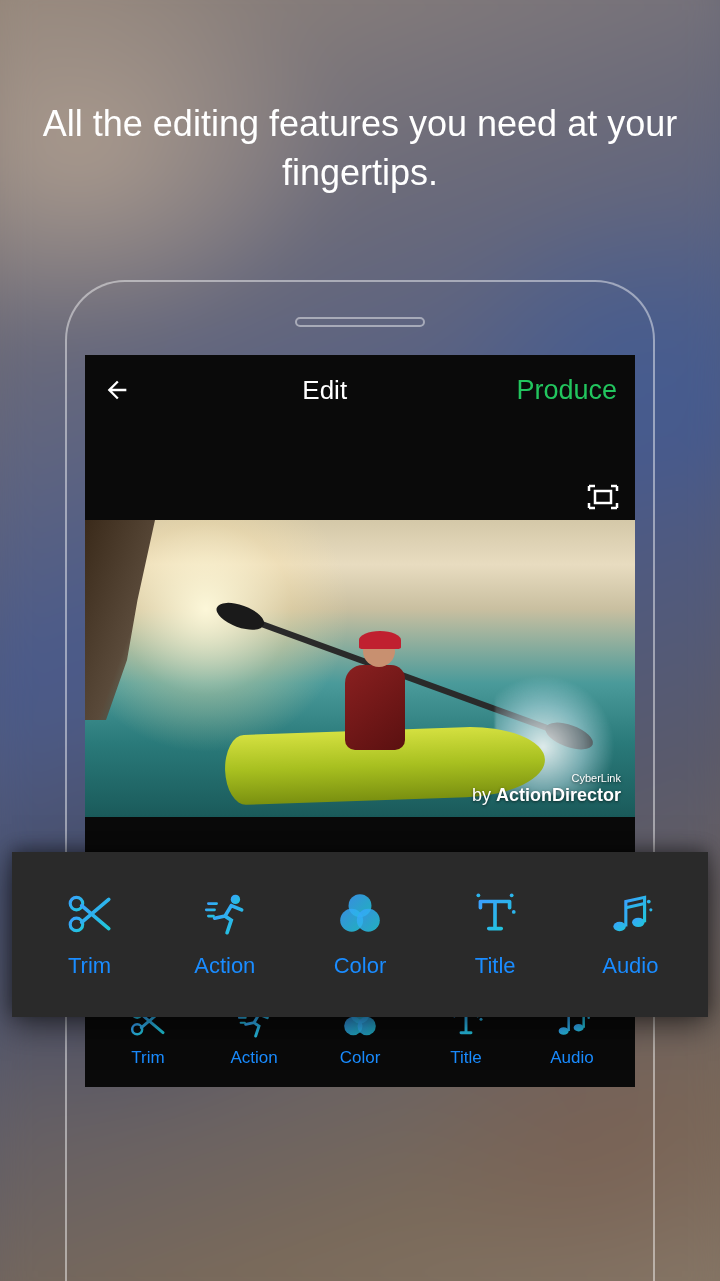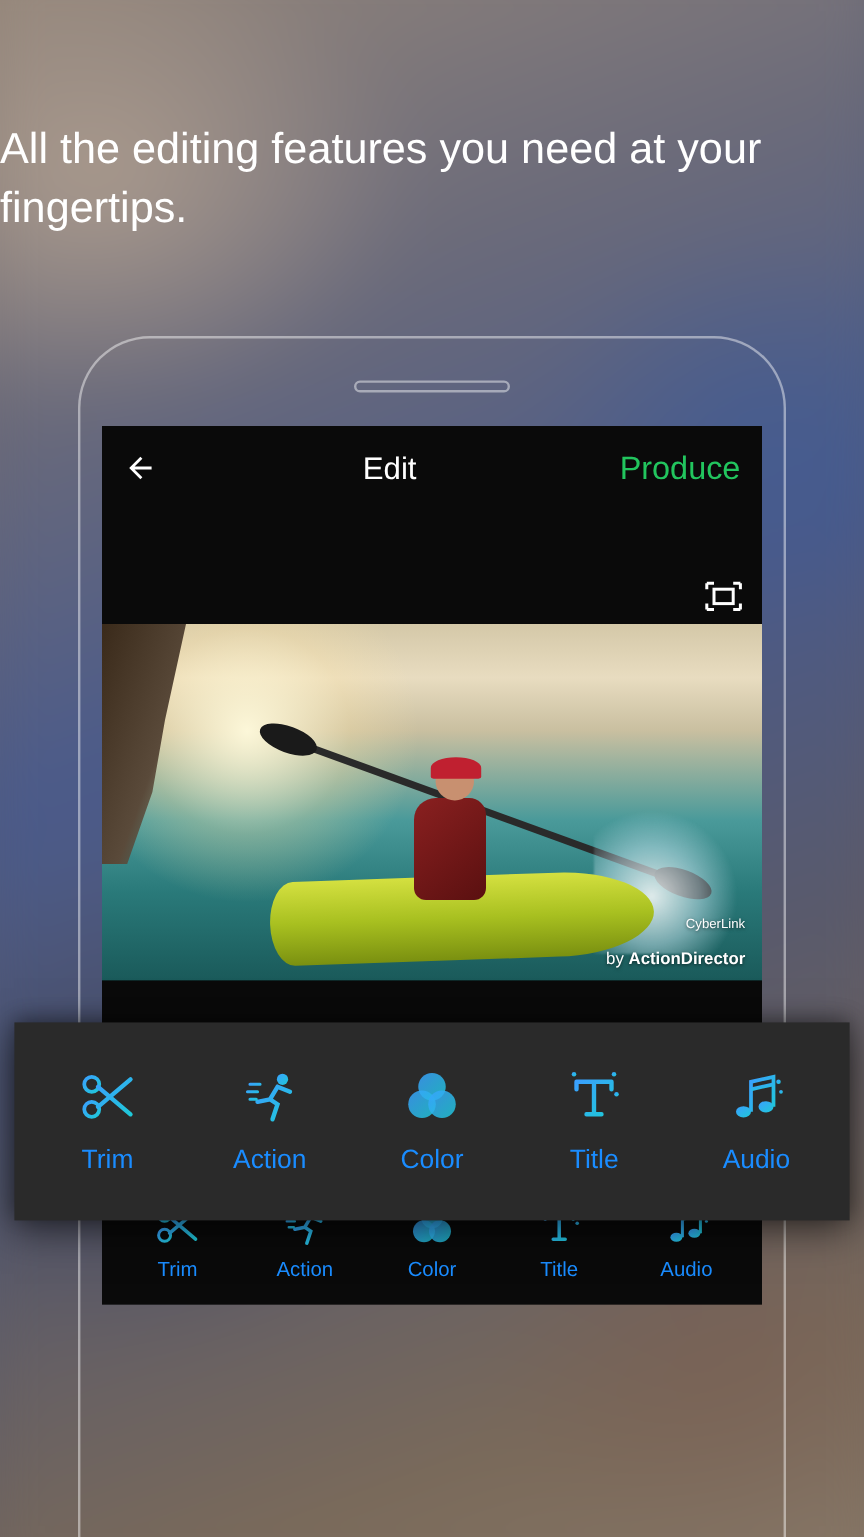--- a/index.html
+++ b/index.html
@@ -21,20 +21,21 @@
     radial-gradient(ellipse 300px 250px at 80% 85%, rgba(120,90,80,0.5), transparent 60%),
     linear-gradient(160deg, #9a8a7a 0%, #6a6a7a 25%, #4a5a8a 45%, #5a5a6a 65%, #7a6a5a 85%, #8a7a6a 100%);
   filter: blur(28px);
   transform: scale(1.1);
 }
 .tagline {
   position: absolute;
   top: 100px;
   left: 0;
   right: 0;
+  text-align: center;
   color: #fff;
   font-size: 36px;
   font-weight: 300;
   line-height: 1.35;
   z-index: 5;
 }
 .device {
   position: absolute;
   top: 280px;
   left: 50%;
@@ -201,21 +202,21 @@
   position: absolute;
   right: 14px;
   bottom: 10px;
   text-align: right;
   color: #fff;
   font-size: 12px;
   line-height: 1.2;
   text-shadow: 0 1px 3px rgba(0,0,0,0.6);
 }
 .watermark .wm-top { font-size: 11px; font-weight: 300; }
-.watermark .wm-bot { font-size: 14px; margin-top: 13px; }
+.watermark .wm-bot { font-size: 18px; }
 .watermark .wm-bot b { font-weight: 600; }
 .popout {
   position: absolute;
   top: 852px;
   left: 12px;
   right: 12px;
   height: 165px;
   background: #2a2a2a;
   box-shadow: 0 8px 30px rgba(0,0,0,0.55), 0 -4px 15px rgba(0,0,0,0.3);
   display: flex;

